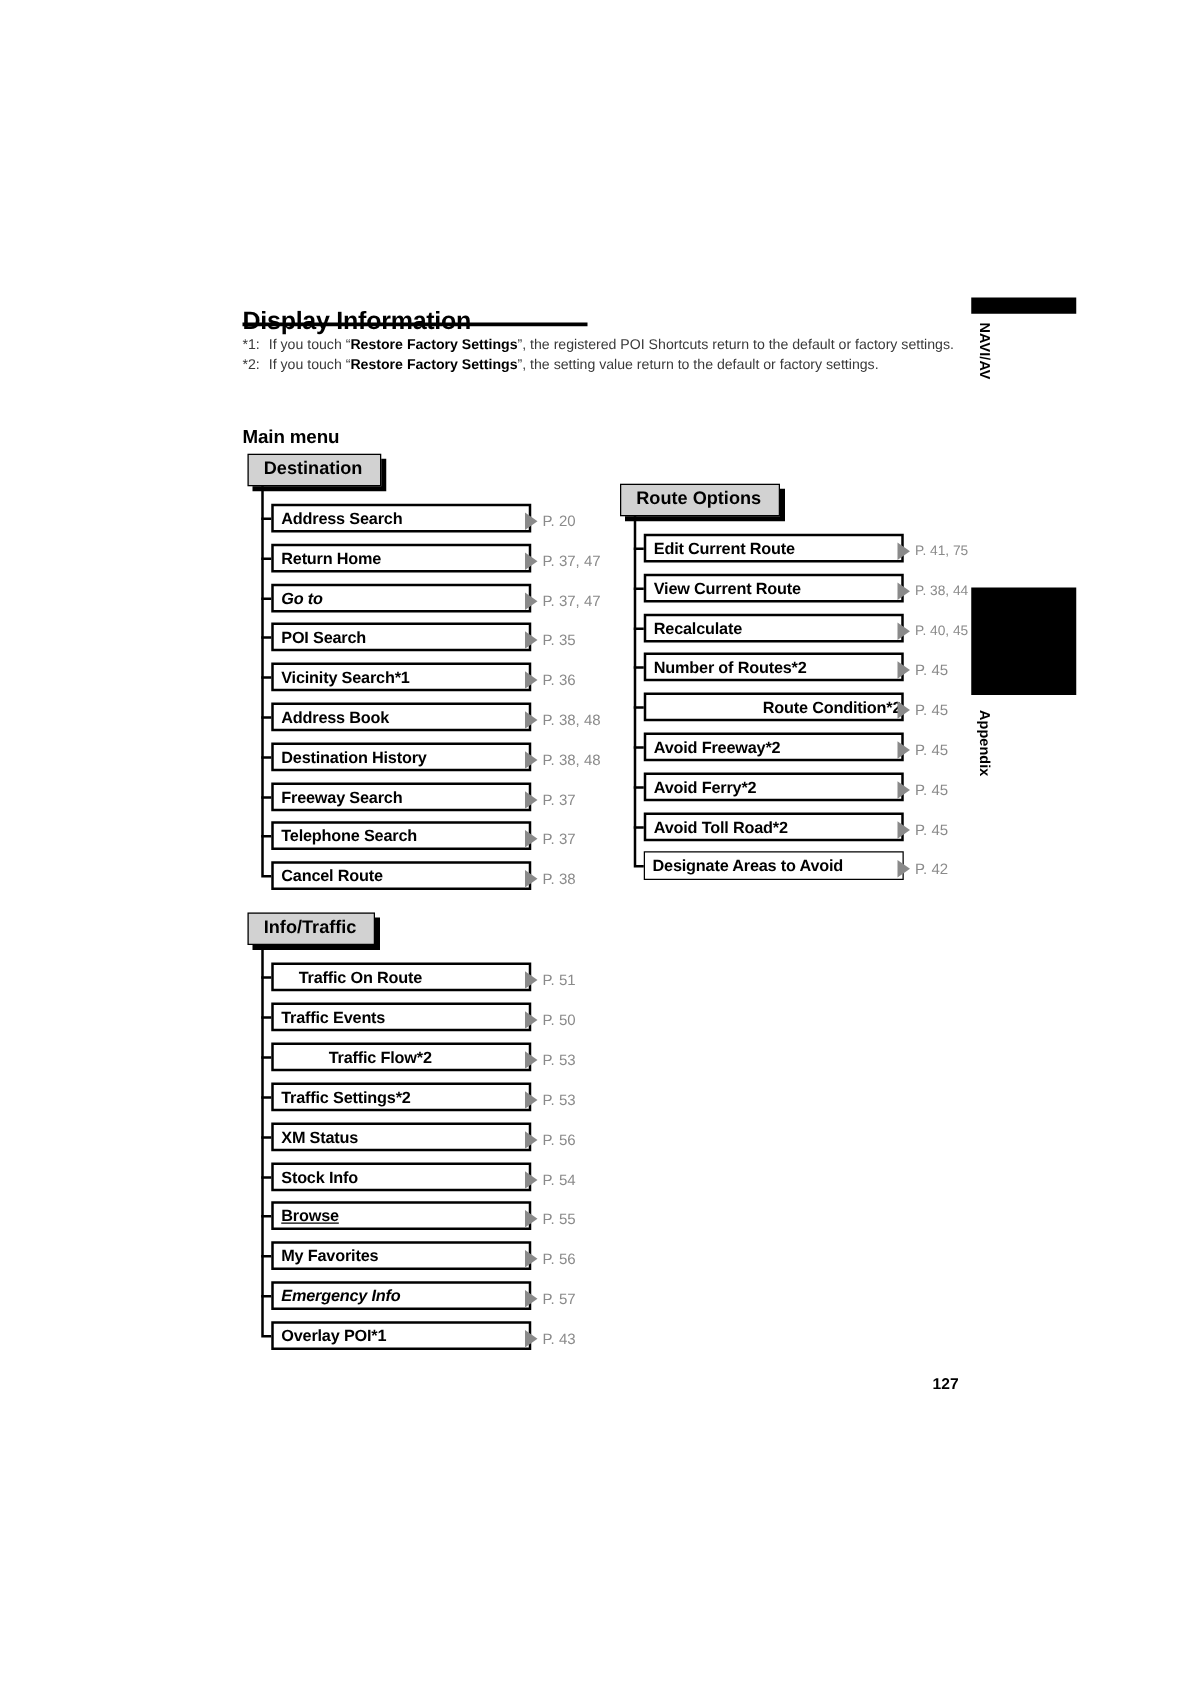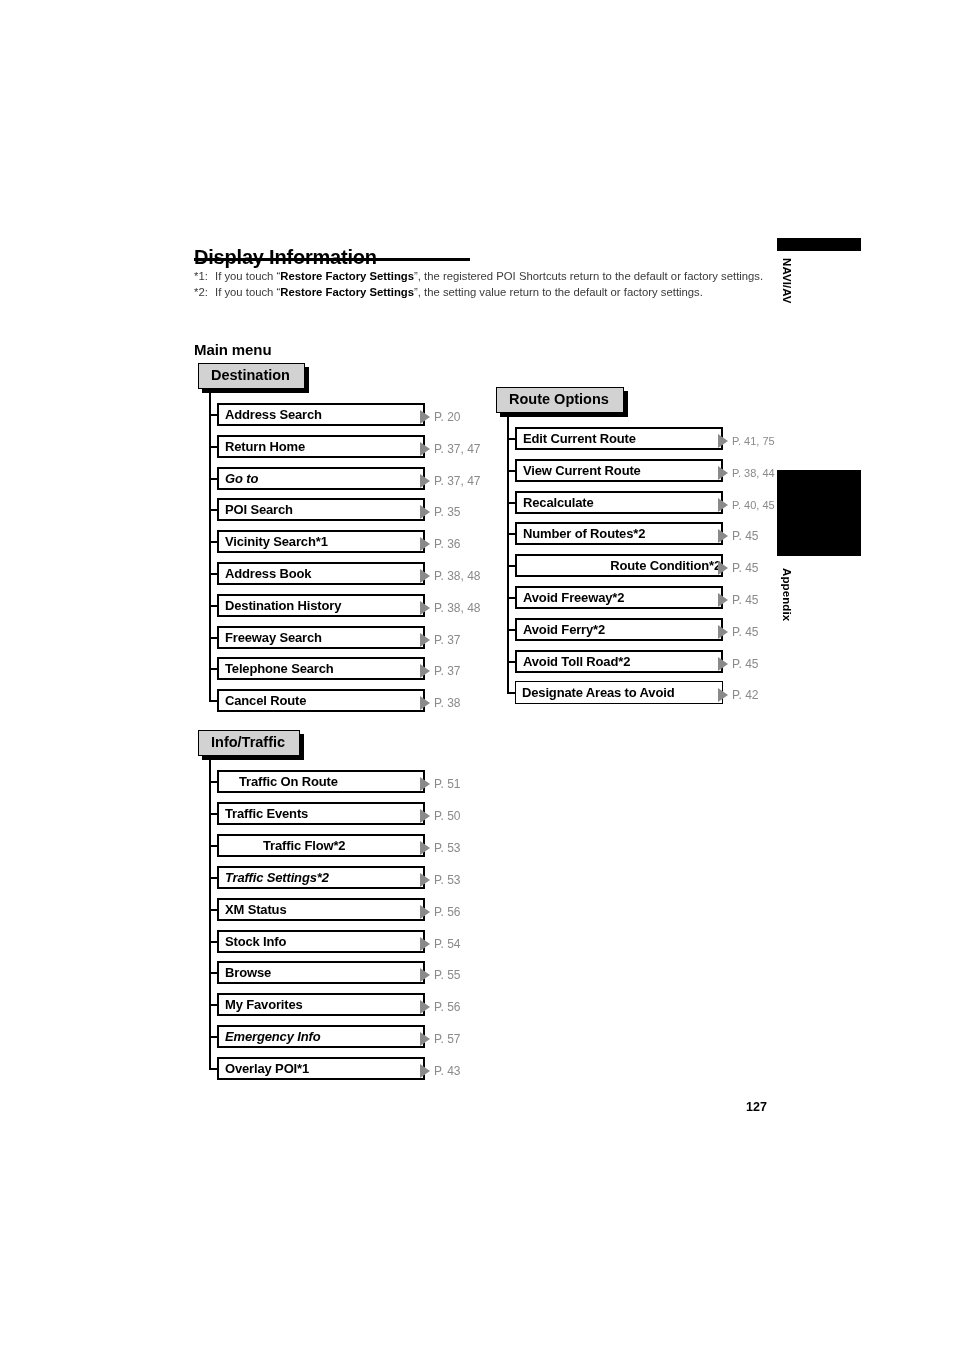--- a/index.html
+++ b/index.html
@@ -375,21 +375,21 @@
           <div class="row" style="top: 103.8px;">
             <div class="stub"></div>
             <div class="box" style="width: 208px; padding-left: 44px;">
               <span class="label">Traffic Flow*2</span>
             </div>
             <div class="arrow" style="left: 222px;"></div>
             <div class="pref" style="left: 236px;">P. 53</div>
           </div>
           <div class="row" style="top: 135.7px;">
             <div class="stub"></div>
-            <div class="box" style="width: 208px; font-style: italic;">
+            <div class="box" style="width: 208px;">
               <span class="label">Traffic Settings*2</span>
             </div>
             <div class="arrow" style="left: 222px;"></div>
             <div class="pref" style="left: 236px;">P. 53</div>
           </div>
           <div class="row" style="top: 167.6px;">
             <div class="stub"></div>
             <div class="box" style="width: 208px;">
               <span class="label">XM Status</span>
             </div>
@@ -399,21 +399,21 @@
           <div class="row" style="top: 199.5px;">
             <div class="stub"></div>
             <div class="box" style="width: 208px;">
               <span class="label">Stock Info</span>
             </div>
             <div class="arrow" style="left: 222px;"></div>
             <div class="pref" style="left: 236px;">P. 54</div>
           </div>
           <div class="row" style="top: 231.4px;">
             <div class="stub"></div>
-            <div class="box" style="width: 208px;">
+            <div class="box" style="width: 208px; text-decoration: underline;">
               <span class="label">Browse</span>
             </div>
             <div class="arrow" style="left: 222px;"></div>
             <div class="pref" style="left: 236px;">P. 55</div>
           </div>
           <div class="row" style="top: 263.3px;">
             <div class="stub"></div>
             <div class="box" style="width: 208px;">
               <span class="label">My Favorites</span>
             </div>

